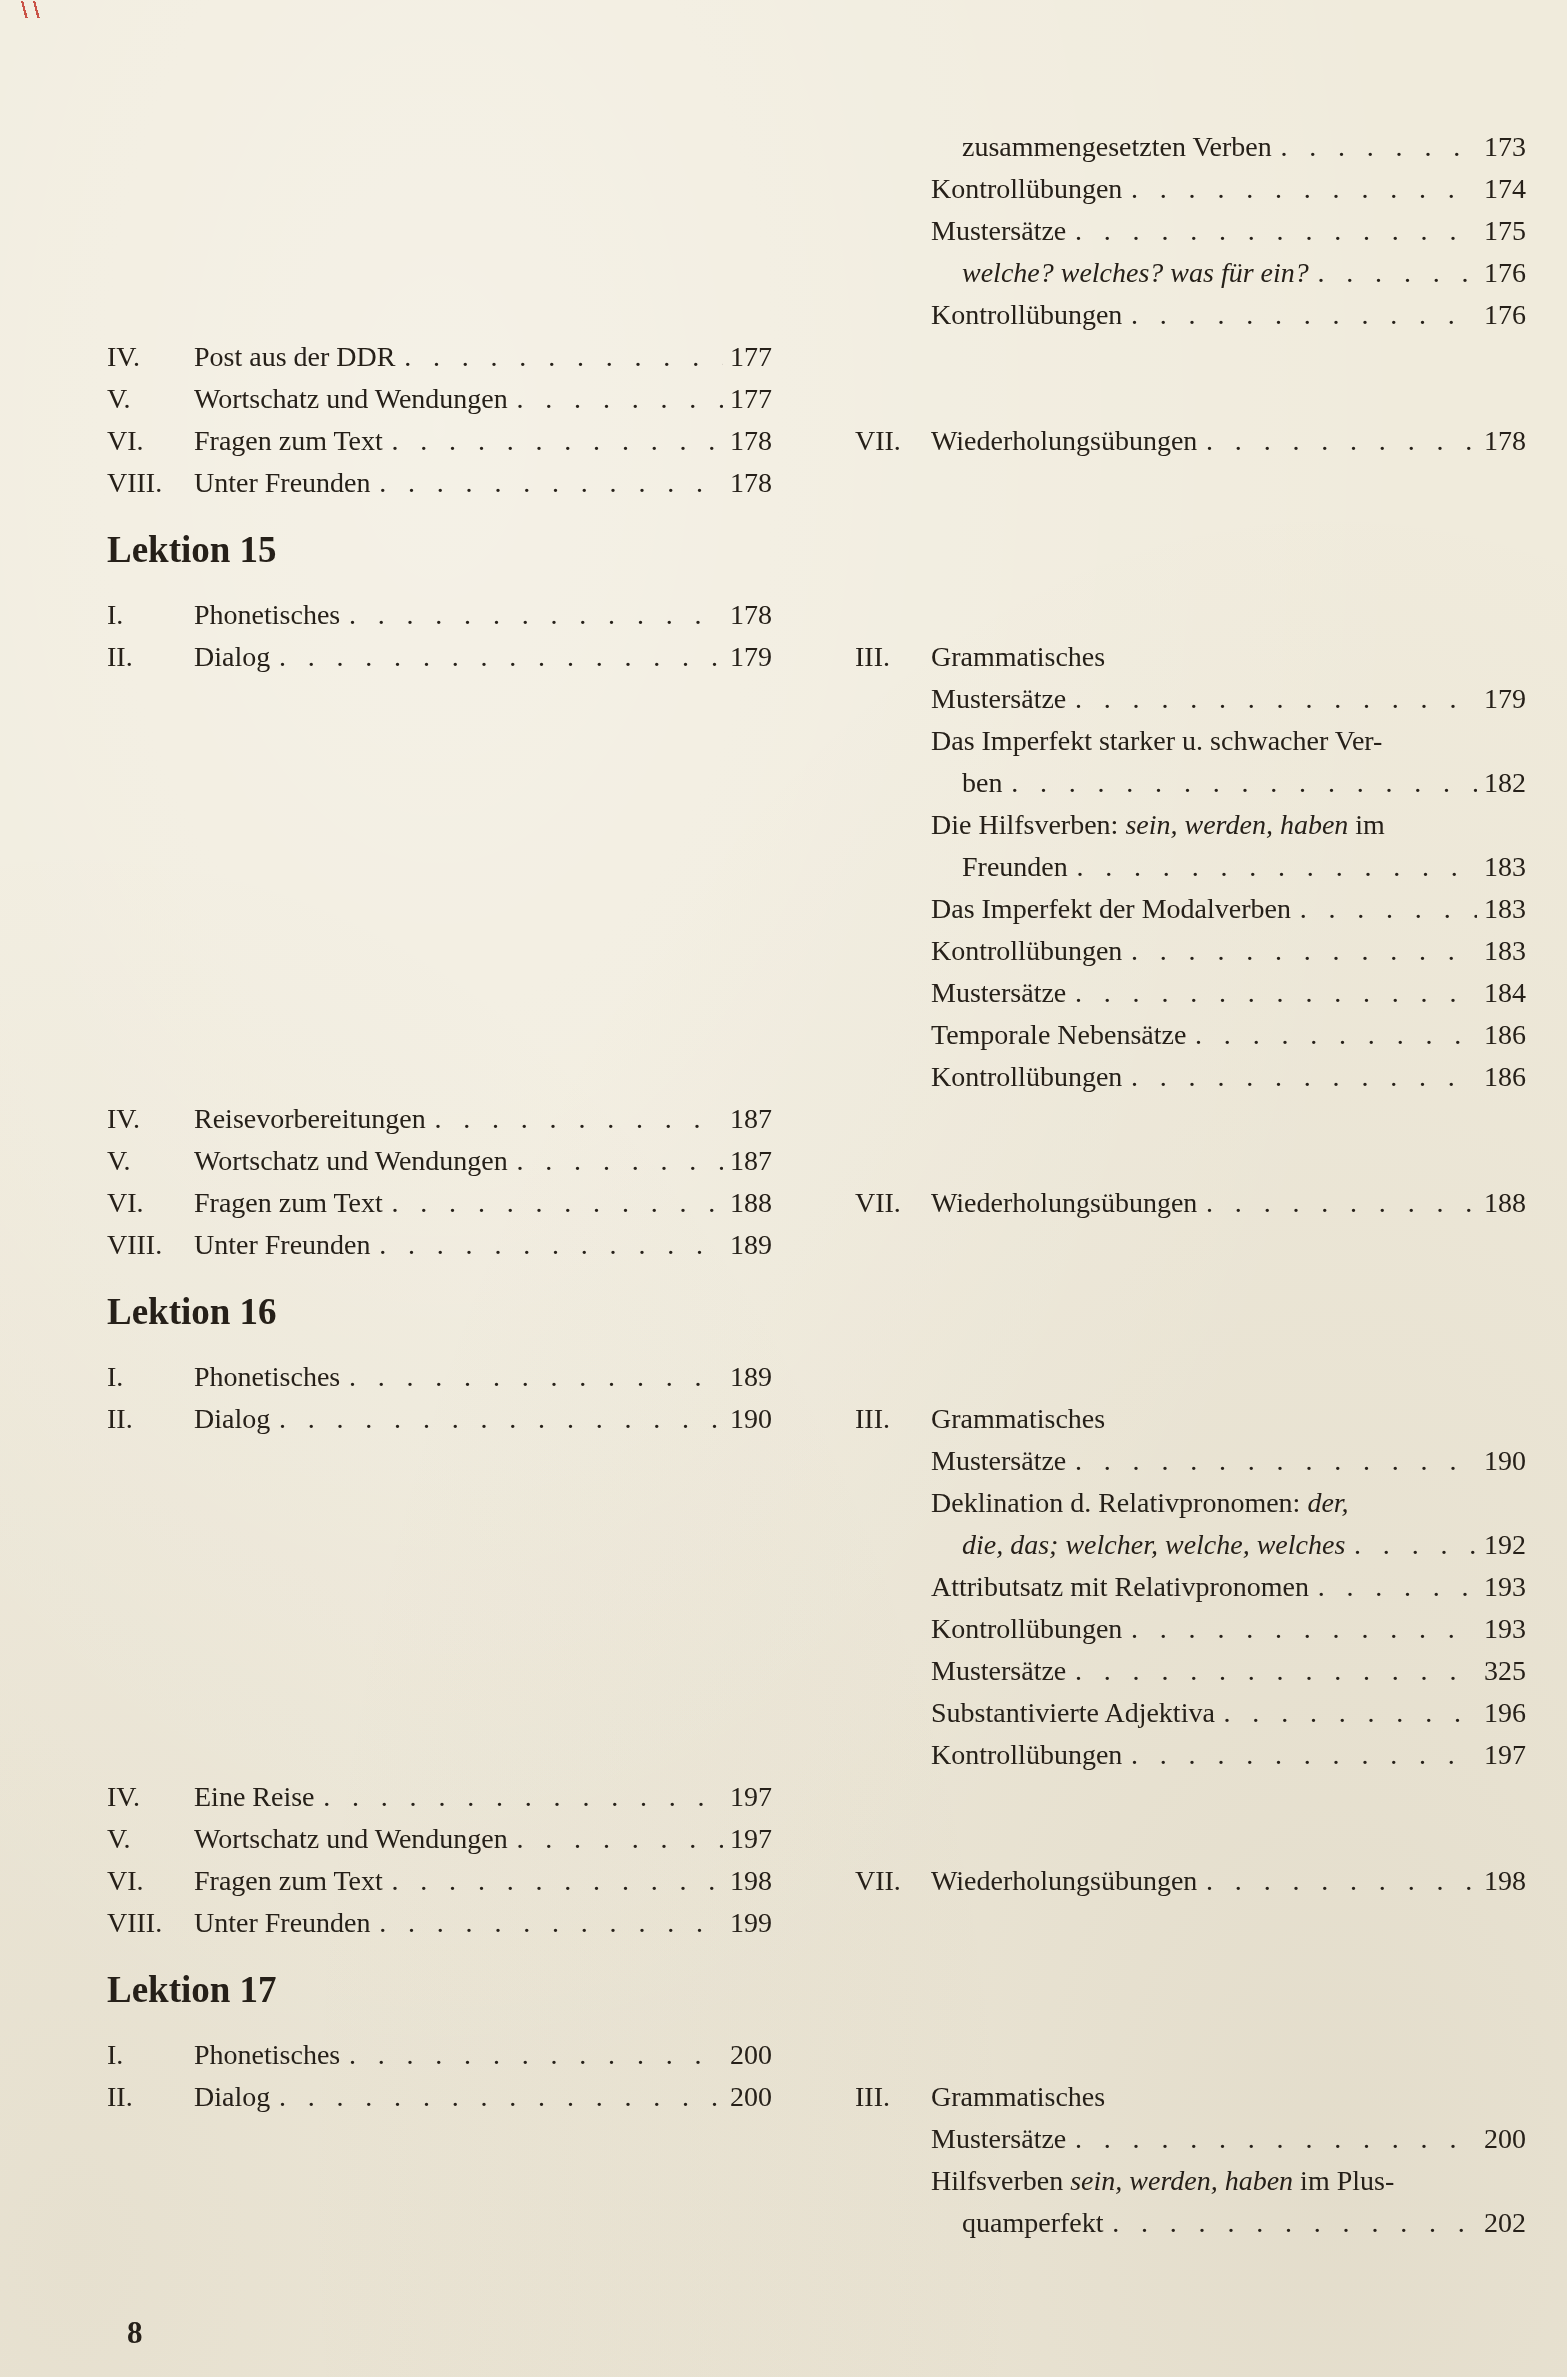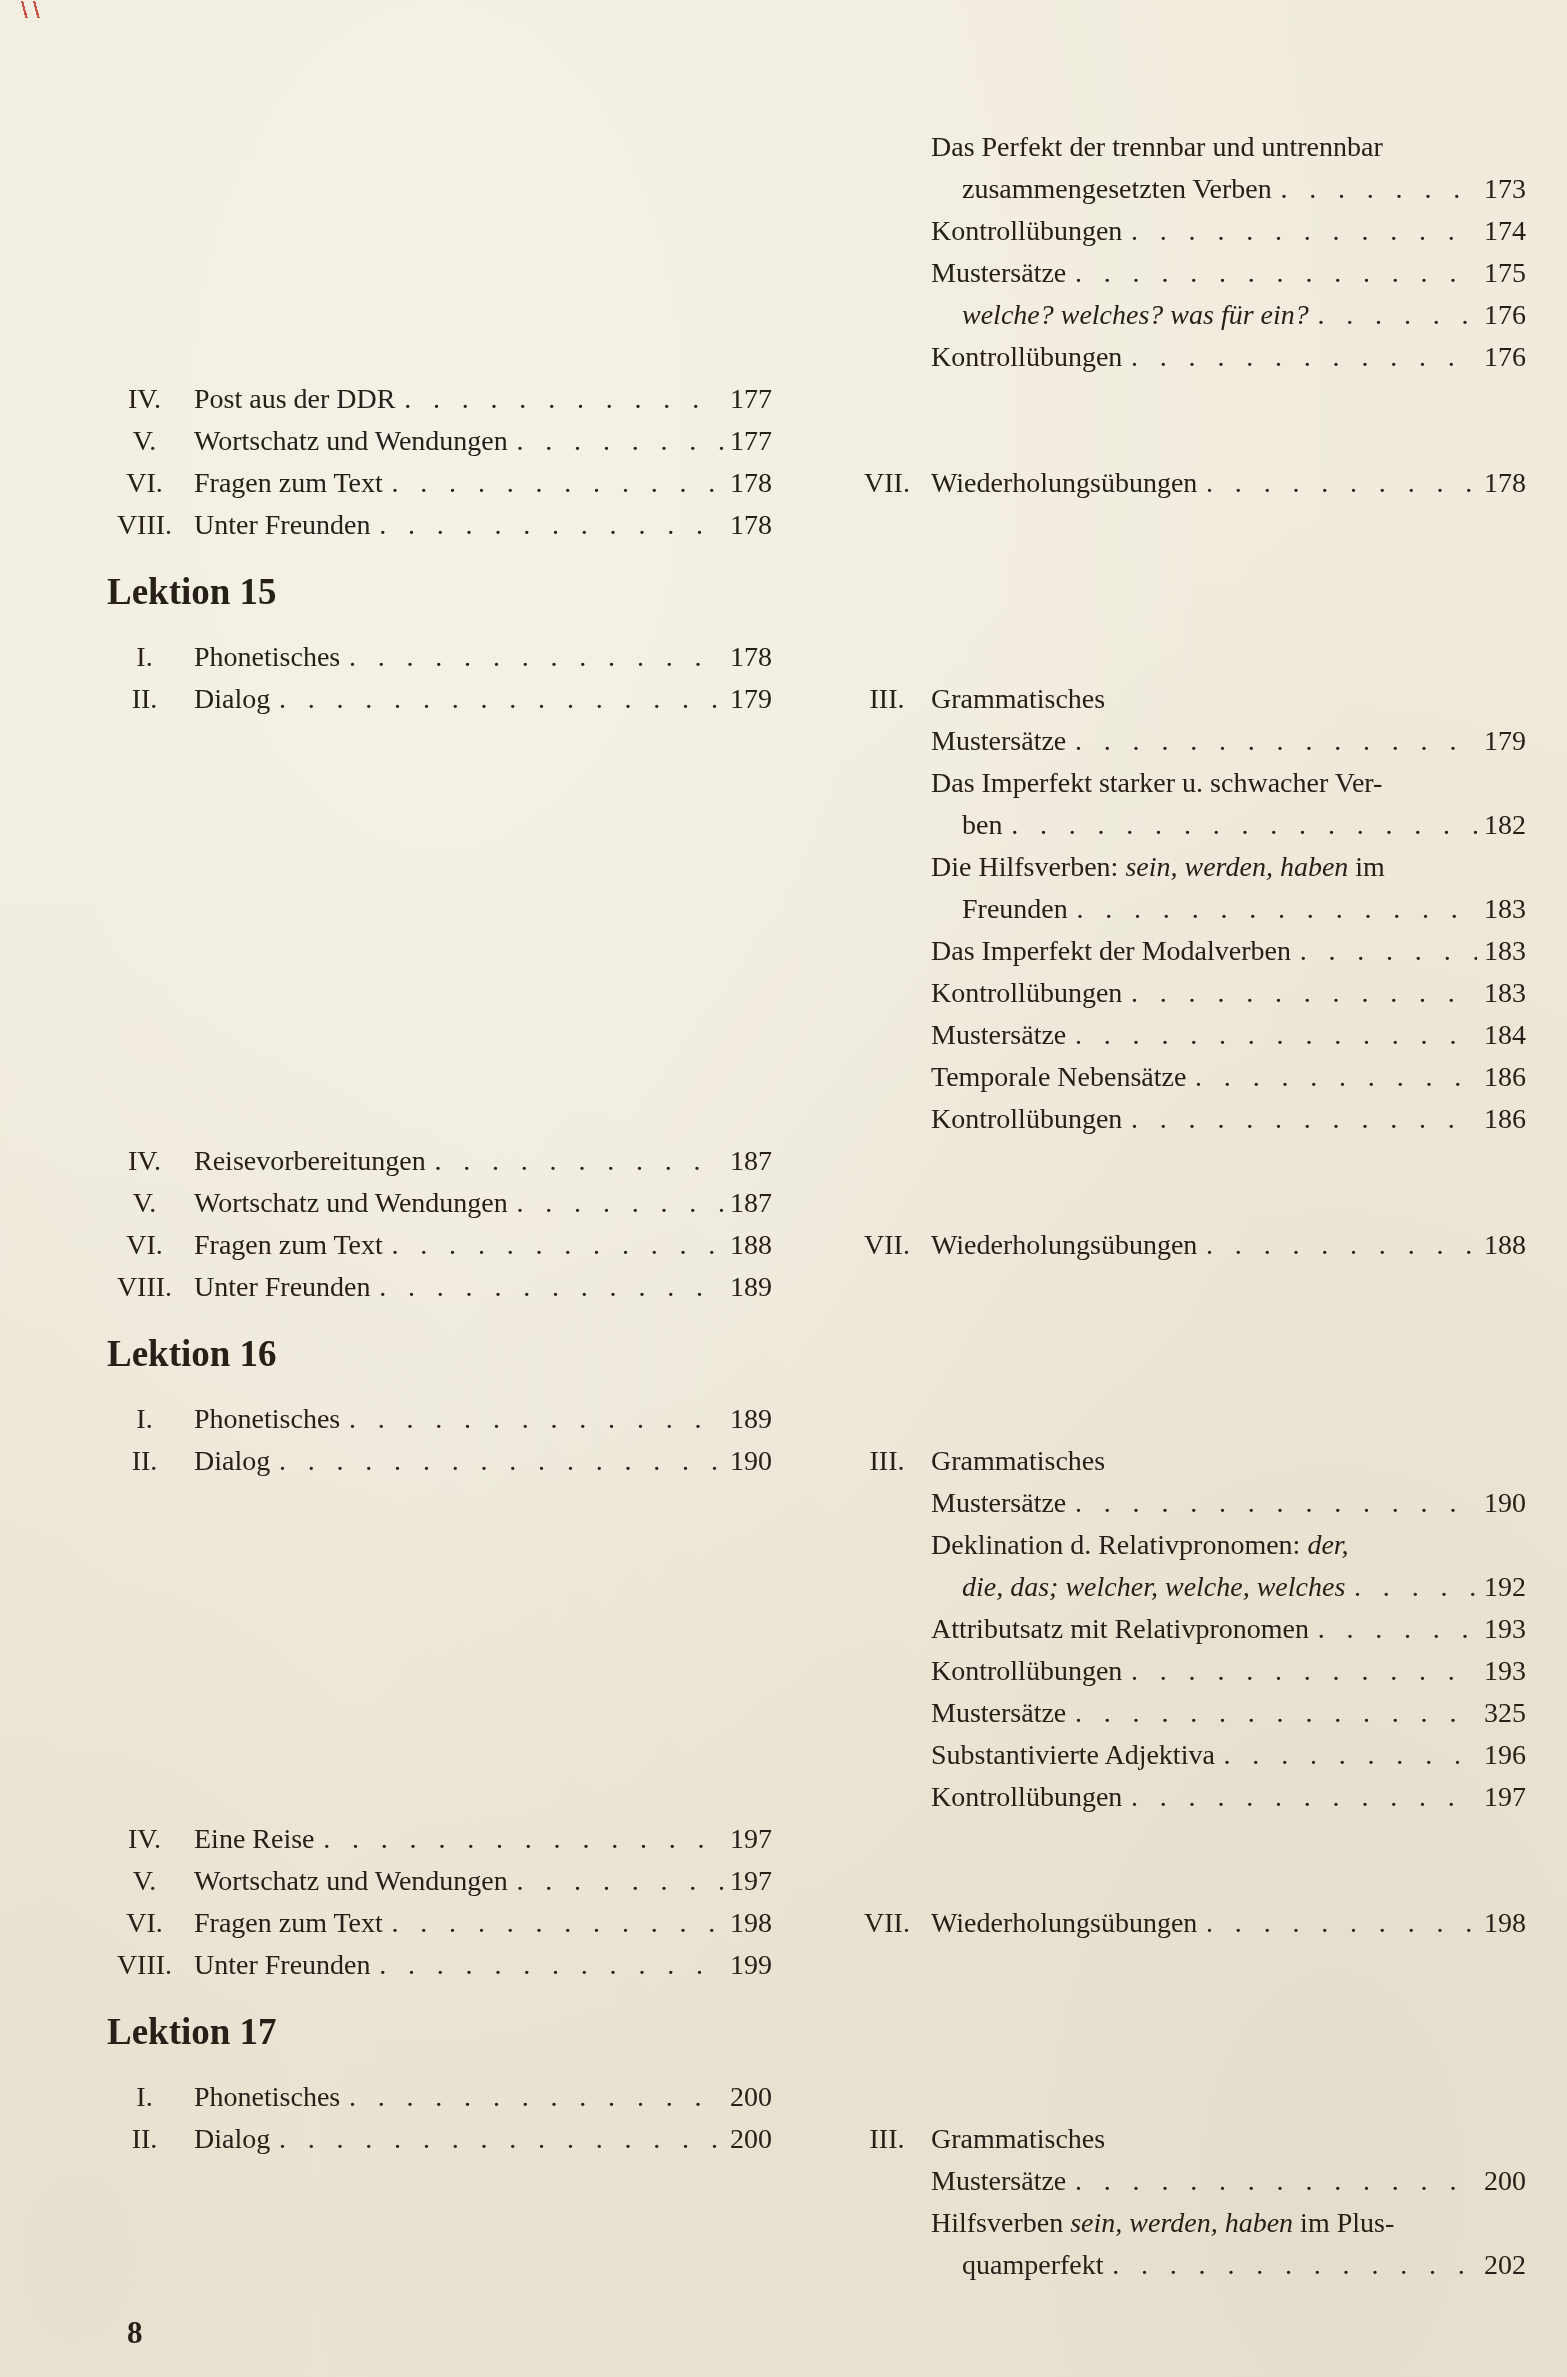--- a/index.html
+++ b/index.html
@@ -24,21 +24,21 @@
     background-size:14.7px 17.4px;background-repeat:no-repeat;opacity:.85;
   }
   .toc{
     position:absolute;left:107px;top:126px;width:1437px;
     font-size:28px;line-height:42px;
   }
   .row{display:flex;}
   .cell{display:flex;align-items:baseline;white-space:nowrap;min-width:0;}
   .cell.left{width:677px;flex:none;}
   .cell.right{width:683px;flex:none;margin-left:71px;}
-  .num{flex:none;text-align:center;padding-right:12px;}
+  .num{flex:none;text-align:left;padding-right:12px;}
   .cell.left .num{width:75px;}
   .cell.right .num{width:64px;}
   .txt{flex:none;}
   .txt.ind{padding-left:31px;}
   .txt i{font-style:italic;}
   .dots{flex:1 1 auto;overflow:hidden;margin:0 6.7px 0 8.7px;min-width:0;}
   .dots::after{
     content:". . . . . . . . . . . . . . . . . . . . . . . . . . . . . . . . . . . . . . . . . . . .";
     letter-spacing:7.4px;
   }
@@ -49,27 +49,20 @@
 </head>
 <body>
 
 <div class="paper">
   <div class="scan-mark"></div>
   <div class="toc">
       <div class="row">
         <div class="cell left empty"></div>
         <div class="cell right">
           <span class="num"></span>
-          <span class="txt"><span>Das Perfekt der trennbar und untrennbar</span></span>
-        </div>
-      </div>
-      <div class="row">
-        <div class="cell left empty"></div>
-        <div class="cell right">
-          <span class="num"></span>
           <span class="txt ind"><span>zusammengesetzten Verben</span></span>
           <span class="dots"></span>
           <span class="pg">173</span>
         </div>
       </div>
       <div class="row">
         <div class="cell left empty"></div>
         <div class="cell right">
           <span class="num"></span>
           <span class="txt"><span>Kontrollübungen</span></span>

